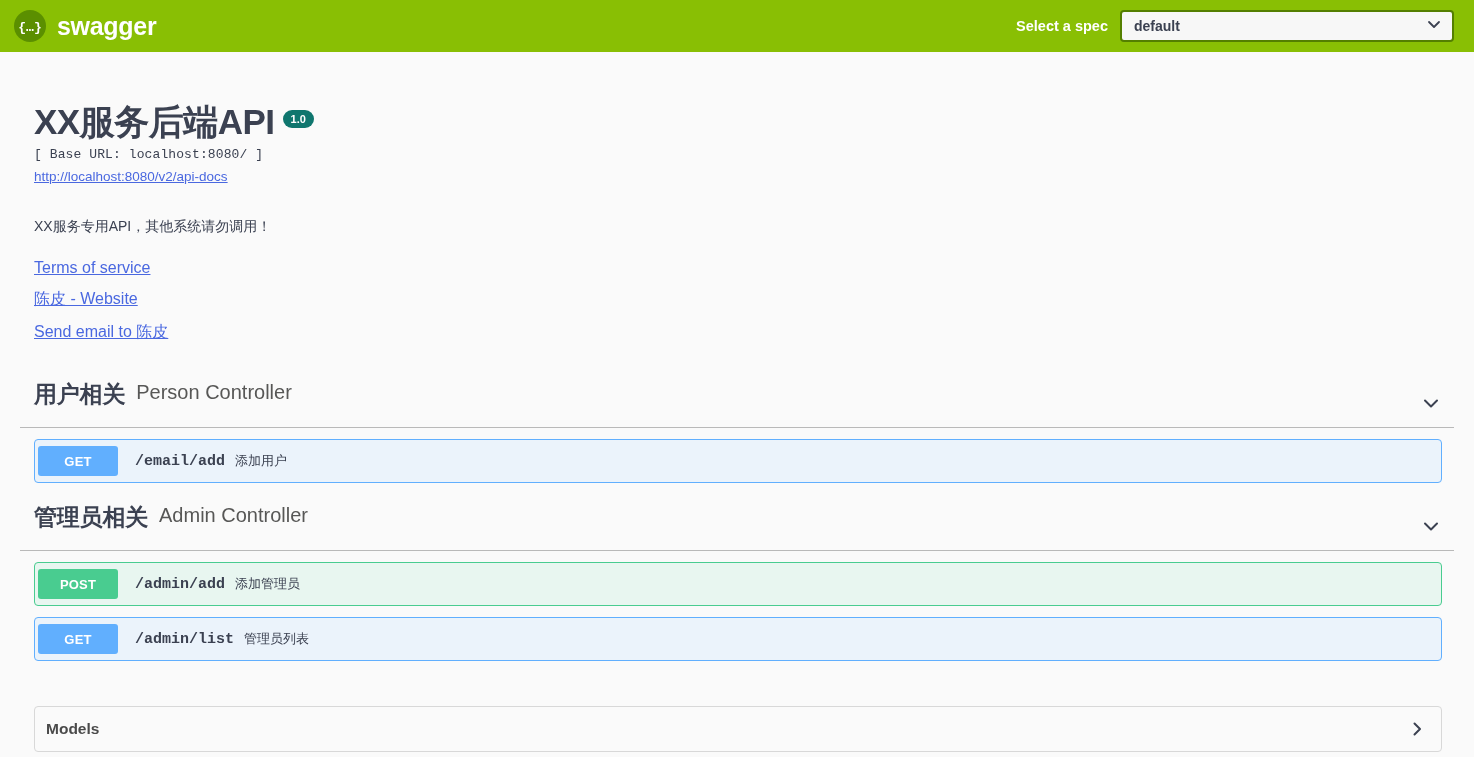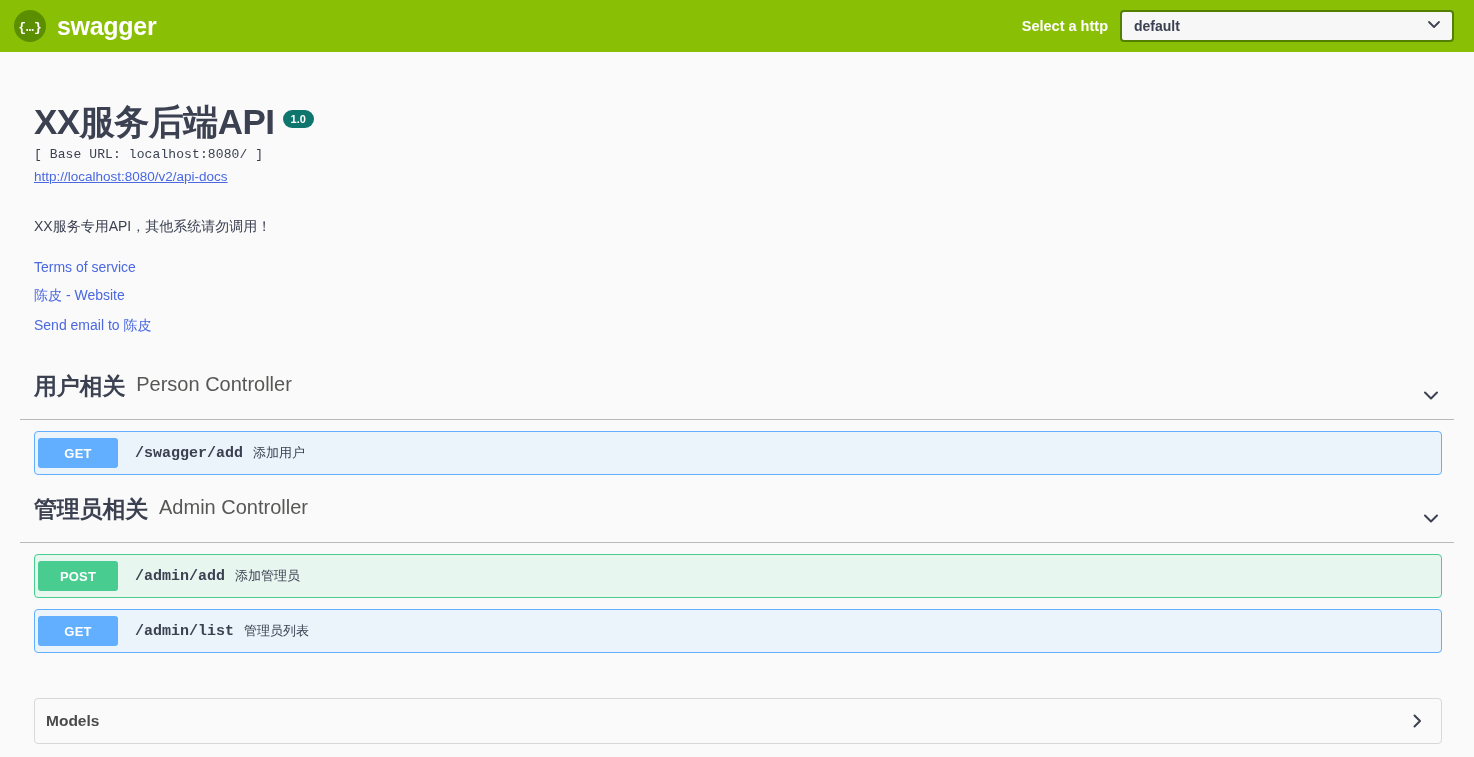--- a/index.html
+++ b/index.html
@@ -129,22 +129,23 @@
     margin-top: 31px;
     line-height: 1.5;
   }
   .info-links {
     margin-top: 22px;
     display: flex;
     flex-direction: column;
     gap: 12px;
   }
   .info-link {
-    font-size: 14px;
+    font-size: 16px;
     color: #4a68e0;
+    text-decoration: underline;
     cursor: pointer;
     width: fit-content;
   }
 
   
   .tag-section { margin-top: 0; }
   .tag-header {
     display: flex;
     padding: 0 12px 0 14px;
     height: 48px;
@@ -255,21 +256,21 @@
   <div class="logo-wrap">
     <span class="logo-mark">
       <svg width="22" height="22" viewBox="0 0 22 22">
         <text x="11" y="16" text-anchor="middle" fill="#ffffff" font-family="Liberation Mono, monospace" font-size="13" font-weight="bold">{…}</text>
       </svg>
     </span>
     <span class="logo-text">swagger</span>
   </div>
 
   <div class="topbar-right">
-    <span class="spec-label">Select a http</span>
+    <span class="spec-label">Select a spec</span>
     <div class="spec-select">
       <span class="spec-select-value">default</span>
       <span class="chev">
         <svg width="16" height="16" viewBox="0 0 16 16">
           <path d="M3 6 L8 11 L13 6" fill="none" stroke="#3b4151" stroke-width="1.8" stroke-linecap="round" stroke-linejoin="round"></path>
         </svg>
       </span>
     </div>
   </div>
 </div>
@@ -297,21 +298,21 @@
       <span class="tag-desc">Person Controller</span>
       <span class="tag-arrow">
         <svg width="22" height="22" viewBox="0 0 22 22">
           <path d="M5 8.5 L11 14.5 L17 8.5" fill="none" stroke="#3b4151" stroke-width="2" stroke-linecap="round" stroke-linejoin="round"></path>
         </svg>
       </span>
     </div>
     <div class="op-list">
       <div class="op-block get">
         <span class="op-method get">GET</span>
-        <span class="op-path">/swagger/add</span>
+        <span class="op-path">/email/add</span>
         <span class="op-summary">添加用户</span>
       </div>
     </div>
   </div>
 
   <div class="tag-section" style="margin-top:19px;">
     <div class="tag-header">
       <span class="tag-name">管理员相关</span>
       <span class="tag-desc">Admin Controller</span>
       <span class="tag-arrow">

